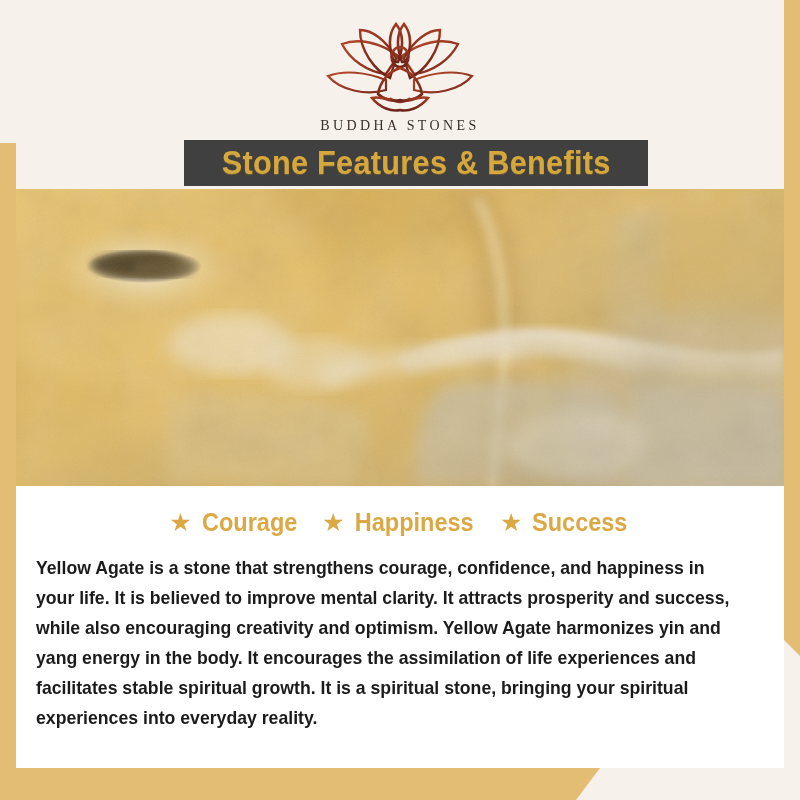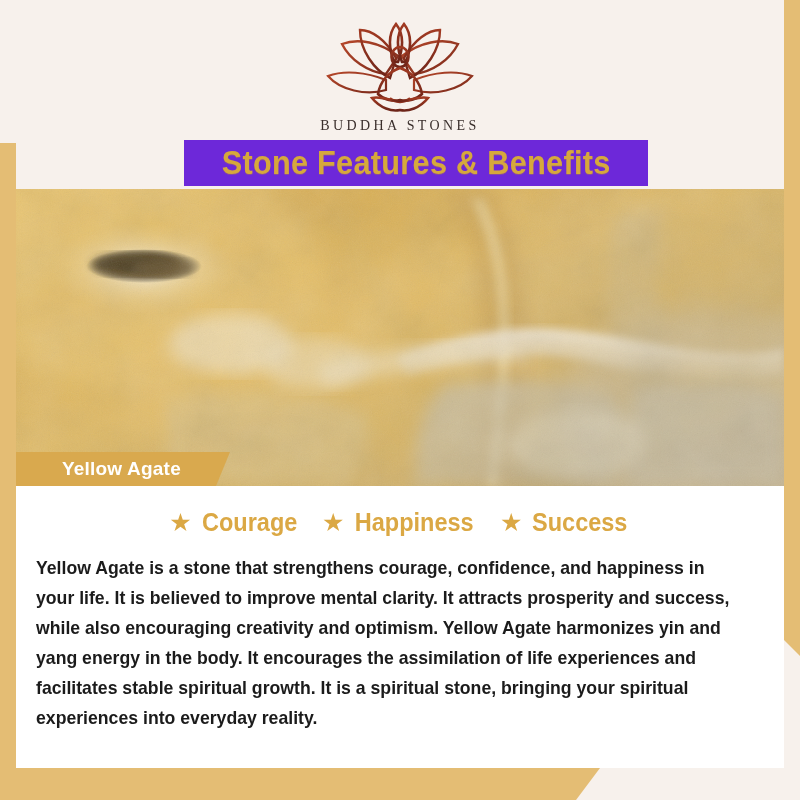--- a/index.html
+++ b/index.html
@@ -43,21 +43,21 @@
   }
   .lotus{display:block;}
   .brand{
     margin-top:4px;
     font-family:"Liberation Serif", serif;
     font-size:14px;letter-spacing:3.4px;
     color:#3a2f2c;font-weight:400;
   }
   .title-panel{
     position:absolute;top:140px;left:168px;width:464px;height:46px;
-    background:#6d28d9;
+    background:#404040;
     display:flex;align-items:center;justify-content:center;
   }
   .title-text{
     font-family:"Liberation Sans", sans-serif;
     font-weight:bold;
     font-size:33px;
     letter-spacing:.3px;
     color:#d6a83c;
     transform:scaleX(.93);
     text-shadow:0 1px 0 rgba(190,140,40,.35);
@@ -261,23 +261,20 @@
         <ellipse cx="505" cy="428" rx="9" ry="3" fill="#9b1a12"></ellipse>
       </g>
 
       <rect width="768" height="297" filter="url(#mottle)" opacity=".45"></rect>
       <rect width="768" height="297" filter="url(#grain)" opacity=".35"></rect>
 
       <rect width="768" height="297" fill="none"></rect>
     </svg>
   </div>
 
-  <div class="agate-tag">
-    <span>Yellow Agate</span>
-  </div>
 
   <div class="content">
     <div class="keywords">
       <div class="kw">
         <span class="star">★</span>
         <span class="kw-label">Courage</span>
       </div>
       <div class="kw">
         <span class="star">★</span>
         <span class="kw-label">Happiness</span>

